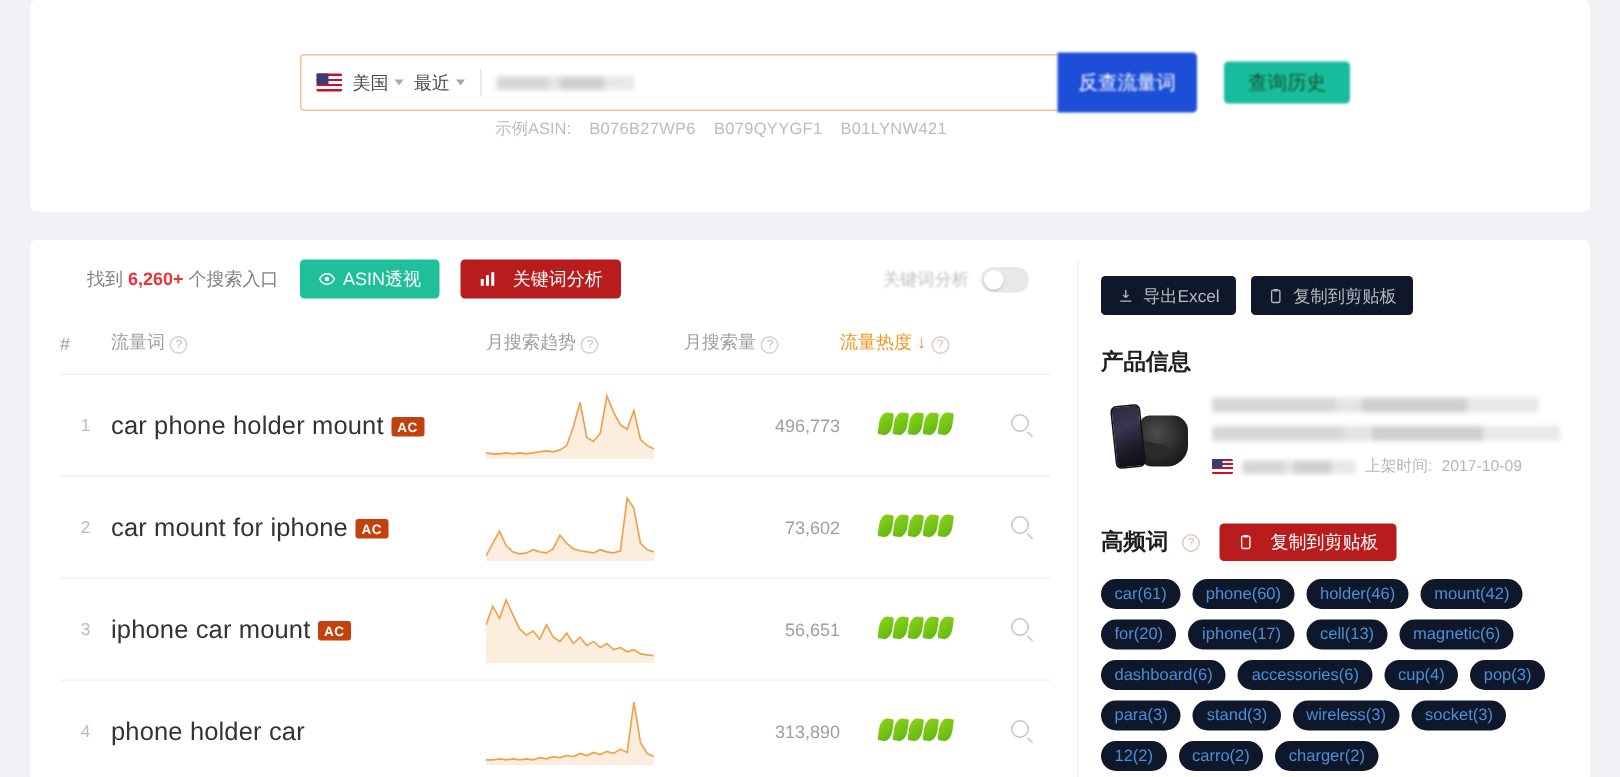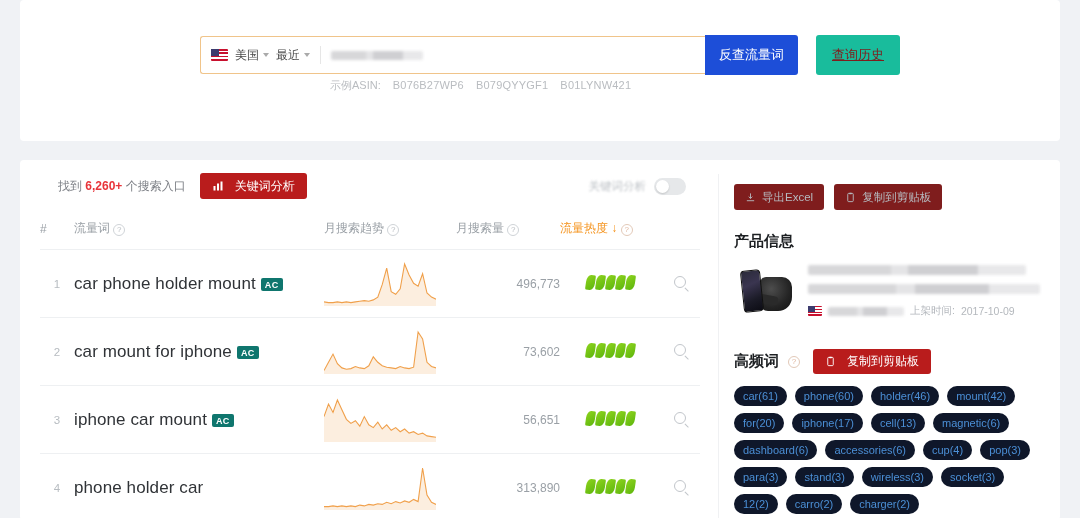--- a/index.html
+++ b/index.html
@@ -58,25 +58,25 @@
   .divider-v { width: 1px; height: 18px; background: #e6e6e6; margin: 0 10px; }
   .blurtext { background: linear-gradient(90deg,#d7d7d9 0 38%, #e4e4e6 38% 46%, #cfcfd2 46% 78%, #e8e8ea 78% 100%); border-radius: 2px; filter: blur(1.6px); height: 9px; display: inline-block; }
   .btn-orange {
     height: 40px; padding: 0 14px;
     background: #1d4ed8; color: #fff; border: none;
     font-size: 13px; border-radius: 0 3px 3px 0;
     display: flex; align-items: center; justify-content: center;
     cursor: pointer; filter: blur(.7px);
   }
   .btn-teal {
-    margin-left: 18px; height: 40px; padding: 0 16px;
-    background: #19bc9c; color: #7f1d1d; border: none;
+    margin-left: 18px; height: 28px; padding: 0 16px;
+    background: #19bc9c; color: #14532d; border: none;
     font-size: 13px; border-radius: 3px;
     display: flex; align-items: center; justify-content: center;
-    cursor: pointer; filter: blur(.6px); text-decoration: underline;
+    cursor: pointer; filter: blur(.6px);
   }
   .example-line {
     position: absolute; left: 310px; top: 78px;
     font-size: 11px; color: #b9bcc0; filter: blur(.5px); white-space: nowrap;
   }
   .example-line b { font-weight: normal; margin-left: 9px; letter-spacing: .2px; }
 
   
   .main-card {
     position: absolute; left: 20px; top: 160px;
@@ -115,21 +115,21 @@
   table.kw th.hot { color: #f5941f; }
   table.kw td { border-bottom: 1px solid #eef0f2; padding: 0; height: 68px; vertical-align: middle; }
   .c-idx { width: 34px; text-align: center; color: #b7bcc1; font-size: 11.5px; }
   .c-kw  { width: 250px; }
   .c-tr  { width: 132px; }
   .c-vol { width: 104px; text-align: right; }
   .c-hot { width: 100px; text-align: center; }
   .c-act { width: 40px; text-align: center; }
   .kwtext { font-size: 17px; color: #303337; letter-spacing: .1px; }
   .ac-badge {
-    display: inline-block; background: #0f766e; color: #fff;
+    display: inline-block; background: #c2410c; color: #fff;
     font-size: 9px; font-weight: bold; padding: 2px 4px 1px;
     border-radius: 2px; margin-left: 5px; vertical-align: 1px; letter-spacing: .4px;
   }
   .vol { font-size: 12px; color: #9aa0a6; filter: blur(.5px); }
   .leaves { display: inline-flex; gap: 1px; }
   .leaf {
     width: 9px; height: 15px;
     background: linear-gradient(135deg,#8fd41f 0%, #5cb50c 100%);
     border-radius: 50% 10% 50% 10%;
     transform: rotate(8deg);
@@ -137,21 +137,21 @@
   .magnifier { display: inline-block; width: 12px; height: 12px; border: 1.4px solid #c2c6cb; border-radius: 50%; position: relative; cursor: pointer; }
   .magnifier::after { content:""; position:absolute; right:-4px; bottom:-3px; width:5px; height:1.4px; background:#c2c6cb; transform: rotate(45deg); }
   .spark { display:block; }
 
   
   .right-col { position: absolute; left: 700px; top: 0; width: 340px; }
   .right-sep { position: absolute; left: 698px; top: 14px; width: 1px; height: 346px; background: #f0f1f3; }
   .ghost-btns { display: flex; gap: 10px; padding: 24px 0 0 14px; }
   .ghost {
     display: inline-flex; align-items: center; gap: 6px;
-    height: 26px; padding: 0 11px; background: #7f1d1d;
+    height: 26px; padding: 0 11px; background: #0f172a;
     border-radius: 3px; color: #b6babf; font-size: 11.5px;
     cursor: pointer; filter: blur(.5px); white-space: nowrap;
   }
   .sec-title { font-size: 15px; font-weight: bold; color: #1d2023; padding: 22px 0 0 14px; }
   .prod { display: flex; gap: 12px; padding: 14px 14px 0 14px; }
   .thumb {
     width: 62px; height: 62px; flex: 0 0 auto; border-radius: 2px;
     background: #fff; position: relative; overflow: hidden;
   }
   .thumb .phone {
@@ -235,20 +235,27 @@
 
     <div class="left-col">
 
       <div class="toolbar">
         <span class="found">
           <span>找到</span>
           <span class="num">6,260+</span>
           <span>个搜索入口</span>
         </span>
 
+        <span class="pill green">
+          <svg width="12" height="12" viewBox="0 0 24 24">
+            <path d="M12 5C6 5 2 12 2 12s4 7 10 7 10-7 10-7-4-7-10-7z" fill="none" stroke="#fff" stroke-width="2"></path>
+            <circle cx="12" cy="12" r="3" fill="#fff"></circle>
+          </svg>
+          <span>ASIN透视</span>
+        </span>
 
         <span class="pill orange">
           <svg width="12" height="12" viewBox="0 0 24 24">
             <rect x="3" y="12" width="4" height="9" fill="#fff"></rect>
             <rect x="10" y="7" width="4" height="14" fill="#fff"></rect>
             <rect x="17" y="3" width="4" height="18" fill="#fff"></rect>
           </svg>
           <span>关键词分析</span>
         </span>
 

